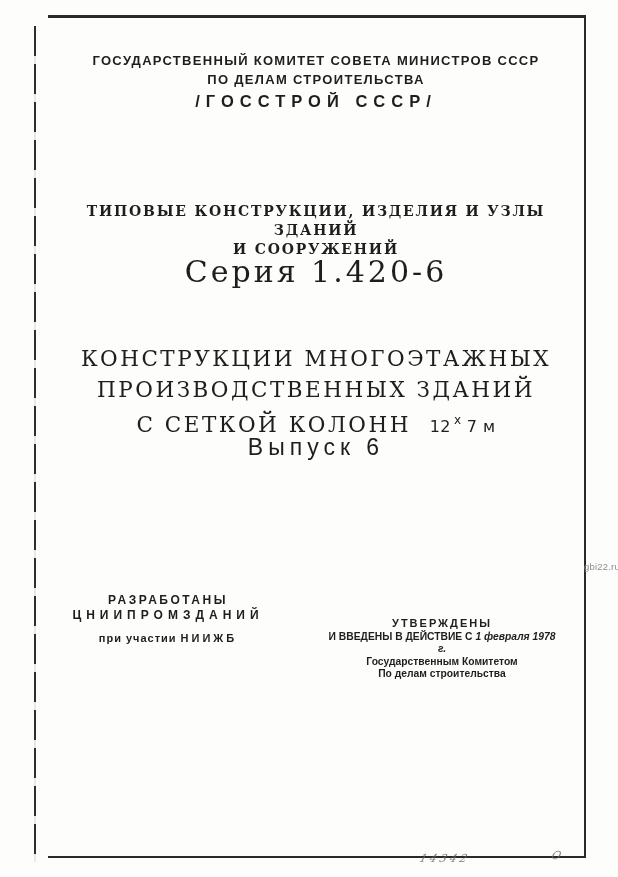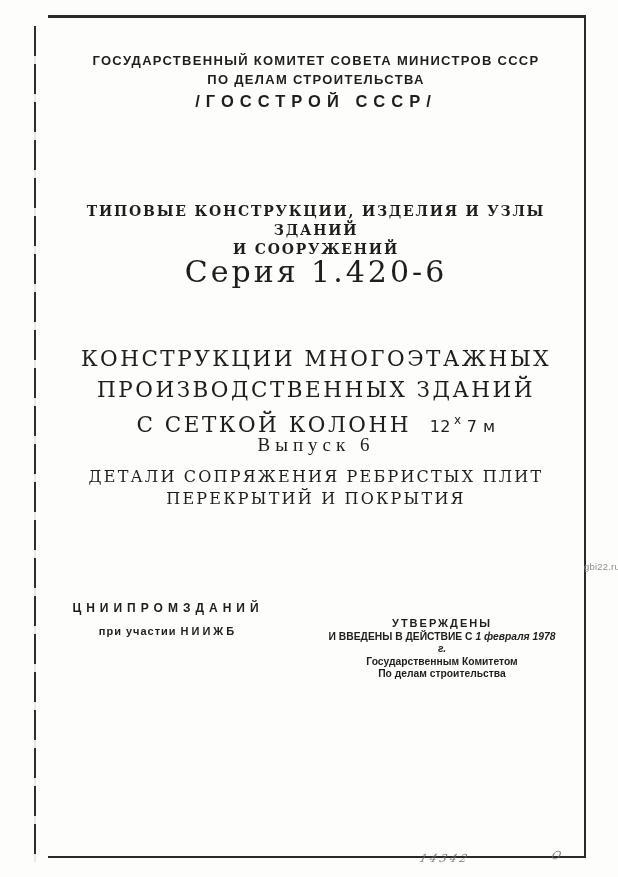--- a/index.html
+++ b/index.html
@@ -49,35 +49,35 @@
 
   .title-block {
     top: 312px; font-family: "DejaVu Serif", serif;
     font-size: 21.5px; letter-spacing: 2.5px; line-height: 30.5px; margin-top: 32px;
   }
   .grid-dims { white-space: nowrap; }
   .grid-dims .num { font-family: "DejaVu Sans", sans-serif; font-size: 16px; letter-spacing: 0.5px; }
   .grid-dims .gx { font-size: 12px; margin: 0 3px; font-family: "DejaVu Sans", sans-serif; }
 
   .issue-heading {
-    top: 434px; font-family: Liberation Serif, serif;
-    font-size: 19px; letter-spacing: 5px;
+    top: 434px; font-family: Liberation Sans, sans-serif;
+    font-size: 23px; letter-spacing: 5px;
   }
 
   .issue-subtitle {
     top: 466px; font-family: "DejaVu Serif", serif;
     font-size: 16px; letter-spacing: 2.2px; line-height: 22px;
   }
 
   .developed-block {
     position: absolute; left: 62px; top: 593px; width: 212px;
     text-align: center; font-weight: bold;
   }
   .dev-heading { font-size: 12px; letter-spacing: 2.5px; }
-  .dev-org { margin-top: 8px; font-size: 12px; letter-spacing: 5px; }
+  .dev-org { margin-top: 1px; font-size: 12px; letter-spacing: 5px; }
   .dev-part { margin-top: 10px; font-size: 11px; letter-spacing: 1px; }
   .part-org { letter-spacing: 3px; margin-left: 4px; margin-top: 28px; }
 
   .approved-block {
     position: absolute; left: 328px; top: 594px; width: 228px;
     text-align: center; font-weight: bold;
     font-size: 10.3px; line-height: 12.6px; margin-top: 23px;
   }
   .app-heading { font-size: 11px; letter-spacing: 2px; margin-bottom: 1px; }
   .hand { font-style: italic; }
@@ -117,26 +117,23 @@
   <div class="block series-number">Серия 1.420-6</div>
 
   <div class="block title-block">
     <div>КОНСТРУКЦИИ МНОГОЭТАЖНЫХ</div>
     <div>ПРОИЗВОДСТВЕННЫХ ЗДАНИЙ</div>
     <div><span>С СЕТКОЙ КОЛОНН</span>&nbsp;&nbsp;<span class="grid-dims"><span class="num">12</span><sup class="gx">х</sup><span class="num">7 м</span></span></div>
   </div>
 
   <div class="block issue-heading">Выпуск 6</div>
 
-  <div class="block issue-subtitle">
-    <div>ДЕТАЛИ СОПРЯЖЕНИЯ РЕБРИСТЫХ ПЛИТ</div>
-    <div>ПЕРЕКРЫТИЙ И ПОКРЫТИЯ</div>
-  </div>
 
   <div class="developed-block">
+    <div class="dev-heading">РАЗРАБОТАНЫ</div>
     <div class="dev-org">ЦНИИПРОМЗДАНИЙ</div>
     <div class="dev-part"><span>при участии</span><span class="part-org">НИИЖБ</span></div>
   </div>
 
   <div class="approved-block">
     <div class="app-heading">УТВЕРЖДЕНЫ</div>
     <div><span>И ВВЕДЕНЫ В ДЕЙСТВИЕ С</span> <span class="hand">1 февраля 1978 г.</span></div>
     <div>Государственным Комитетом</div>
     <div>По делам строительства</div>
   </div>

